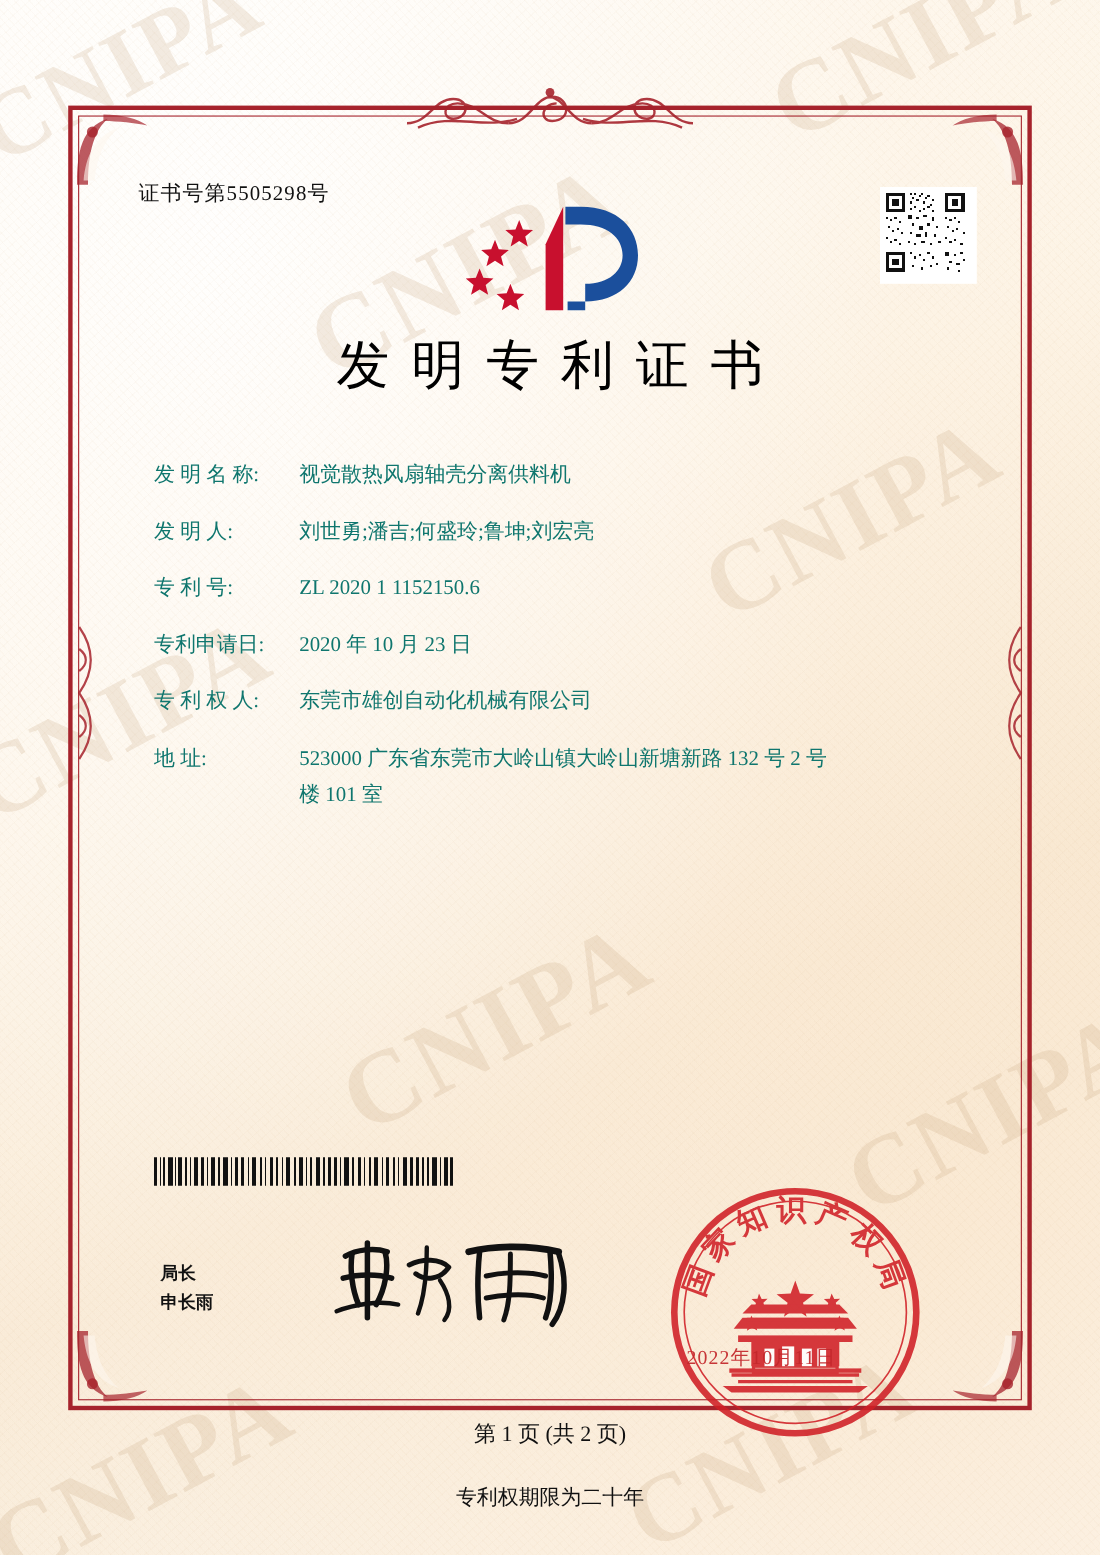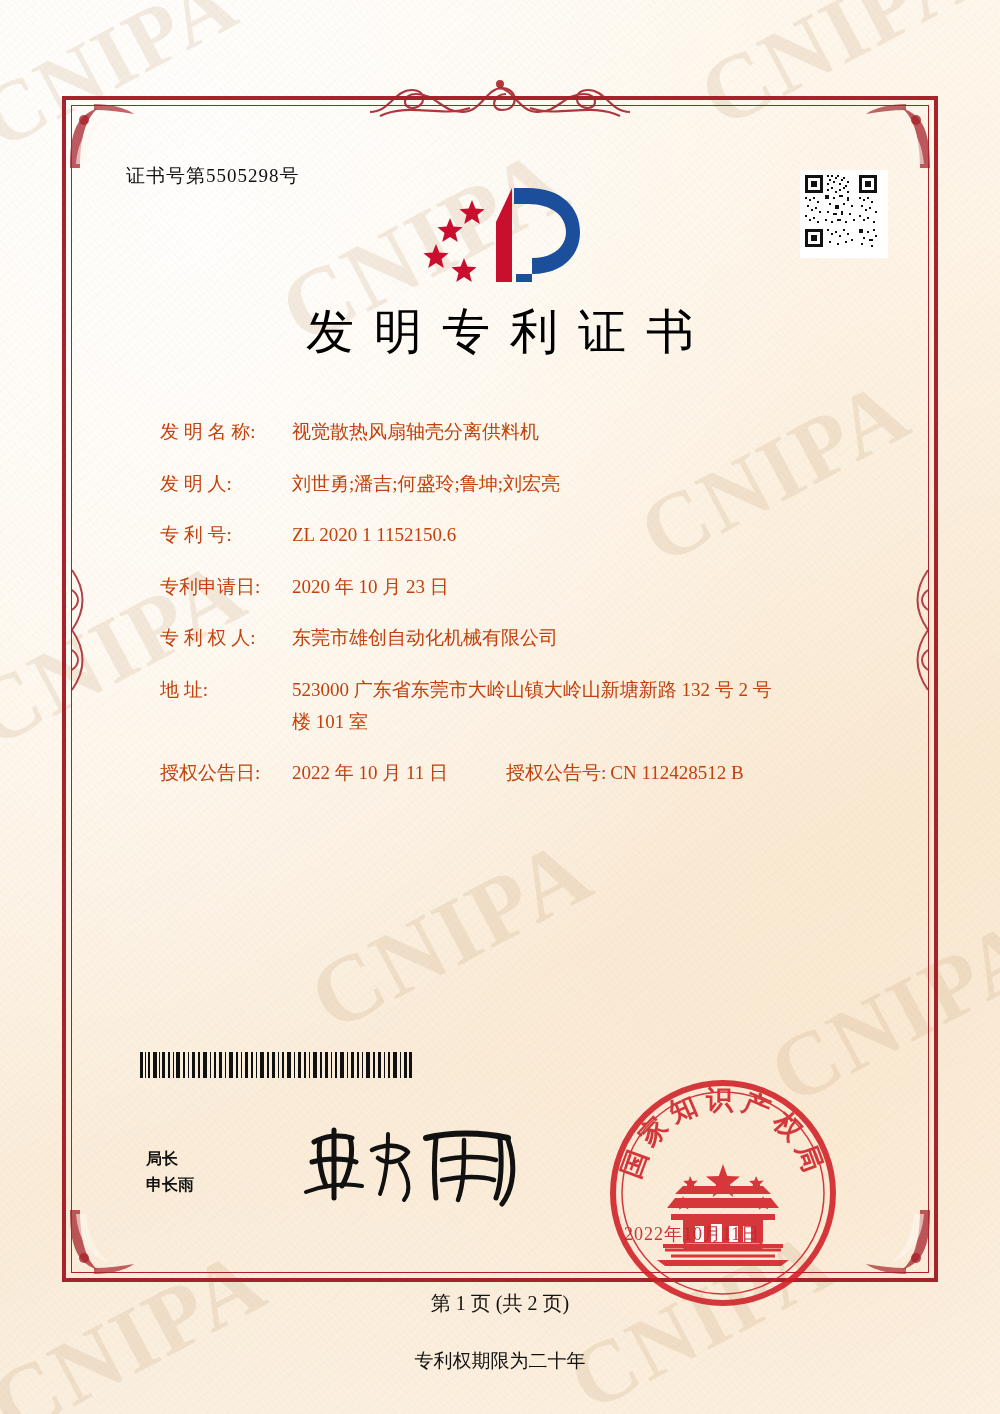--- a/index.html
+++ b/index.html
@@ -139,22 +139,21 @@
     font-family: "Liberation Serif", "DejaVu Serif", serif;
   }
 
   
   .fields {
     position: absolute;
     left: 140px;
     top: 418px;
     width: 720px;
     font-size: 19px;
-    color: #c2410c;
-    margin-left: 20px;
+    color: #0f766e;
   }
   .row {
     display: flex;
     align-items: flex-start;
     margin-bottom: 24px;
     line-height: 1.45;
   }
   .row .lbl {
     width: 132px;
     flex: 0 0 132px;
@@ -485,28 +484,20 @@
     <div class="lbl">专 利 权 人:</div>
     <div class="val">东莞市雄创自动化机械有限公司</div>
   </div>
 
   <div class="row" style="margin-bottom:6px;">
     <div class="lbl">地 址:</div>
     <div class="val">523000 广东省东莞市大岭山镇大岭山新塘新路 132 号 2 号</div>
   </div>
   <div class="indent-line" style="margin-bottom:24px;">楼 101 室</div>
 
-  <div class="row">
-    <div class="lbl">授权公告日:</div>
-    <div>2022 年 10 月 11 日</div>
-    <div class="val2">
-      <span class="lbl2">授权公告号:</span>
-      <span>CN 112428512 B</span>
-    </div>
-  </div>
 
 </div>
 
 <div class="para" id="para-block">
 </div>
 
 <div class="barcode">
   <svg width="272" height="26" viewBox="0 0 272 26" shape-rendering="crispEdges">
     <rect width="272" height="26" fill="none"></rect>
     <g fill="#111">

